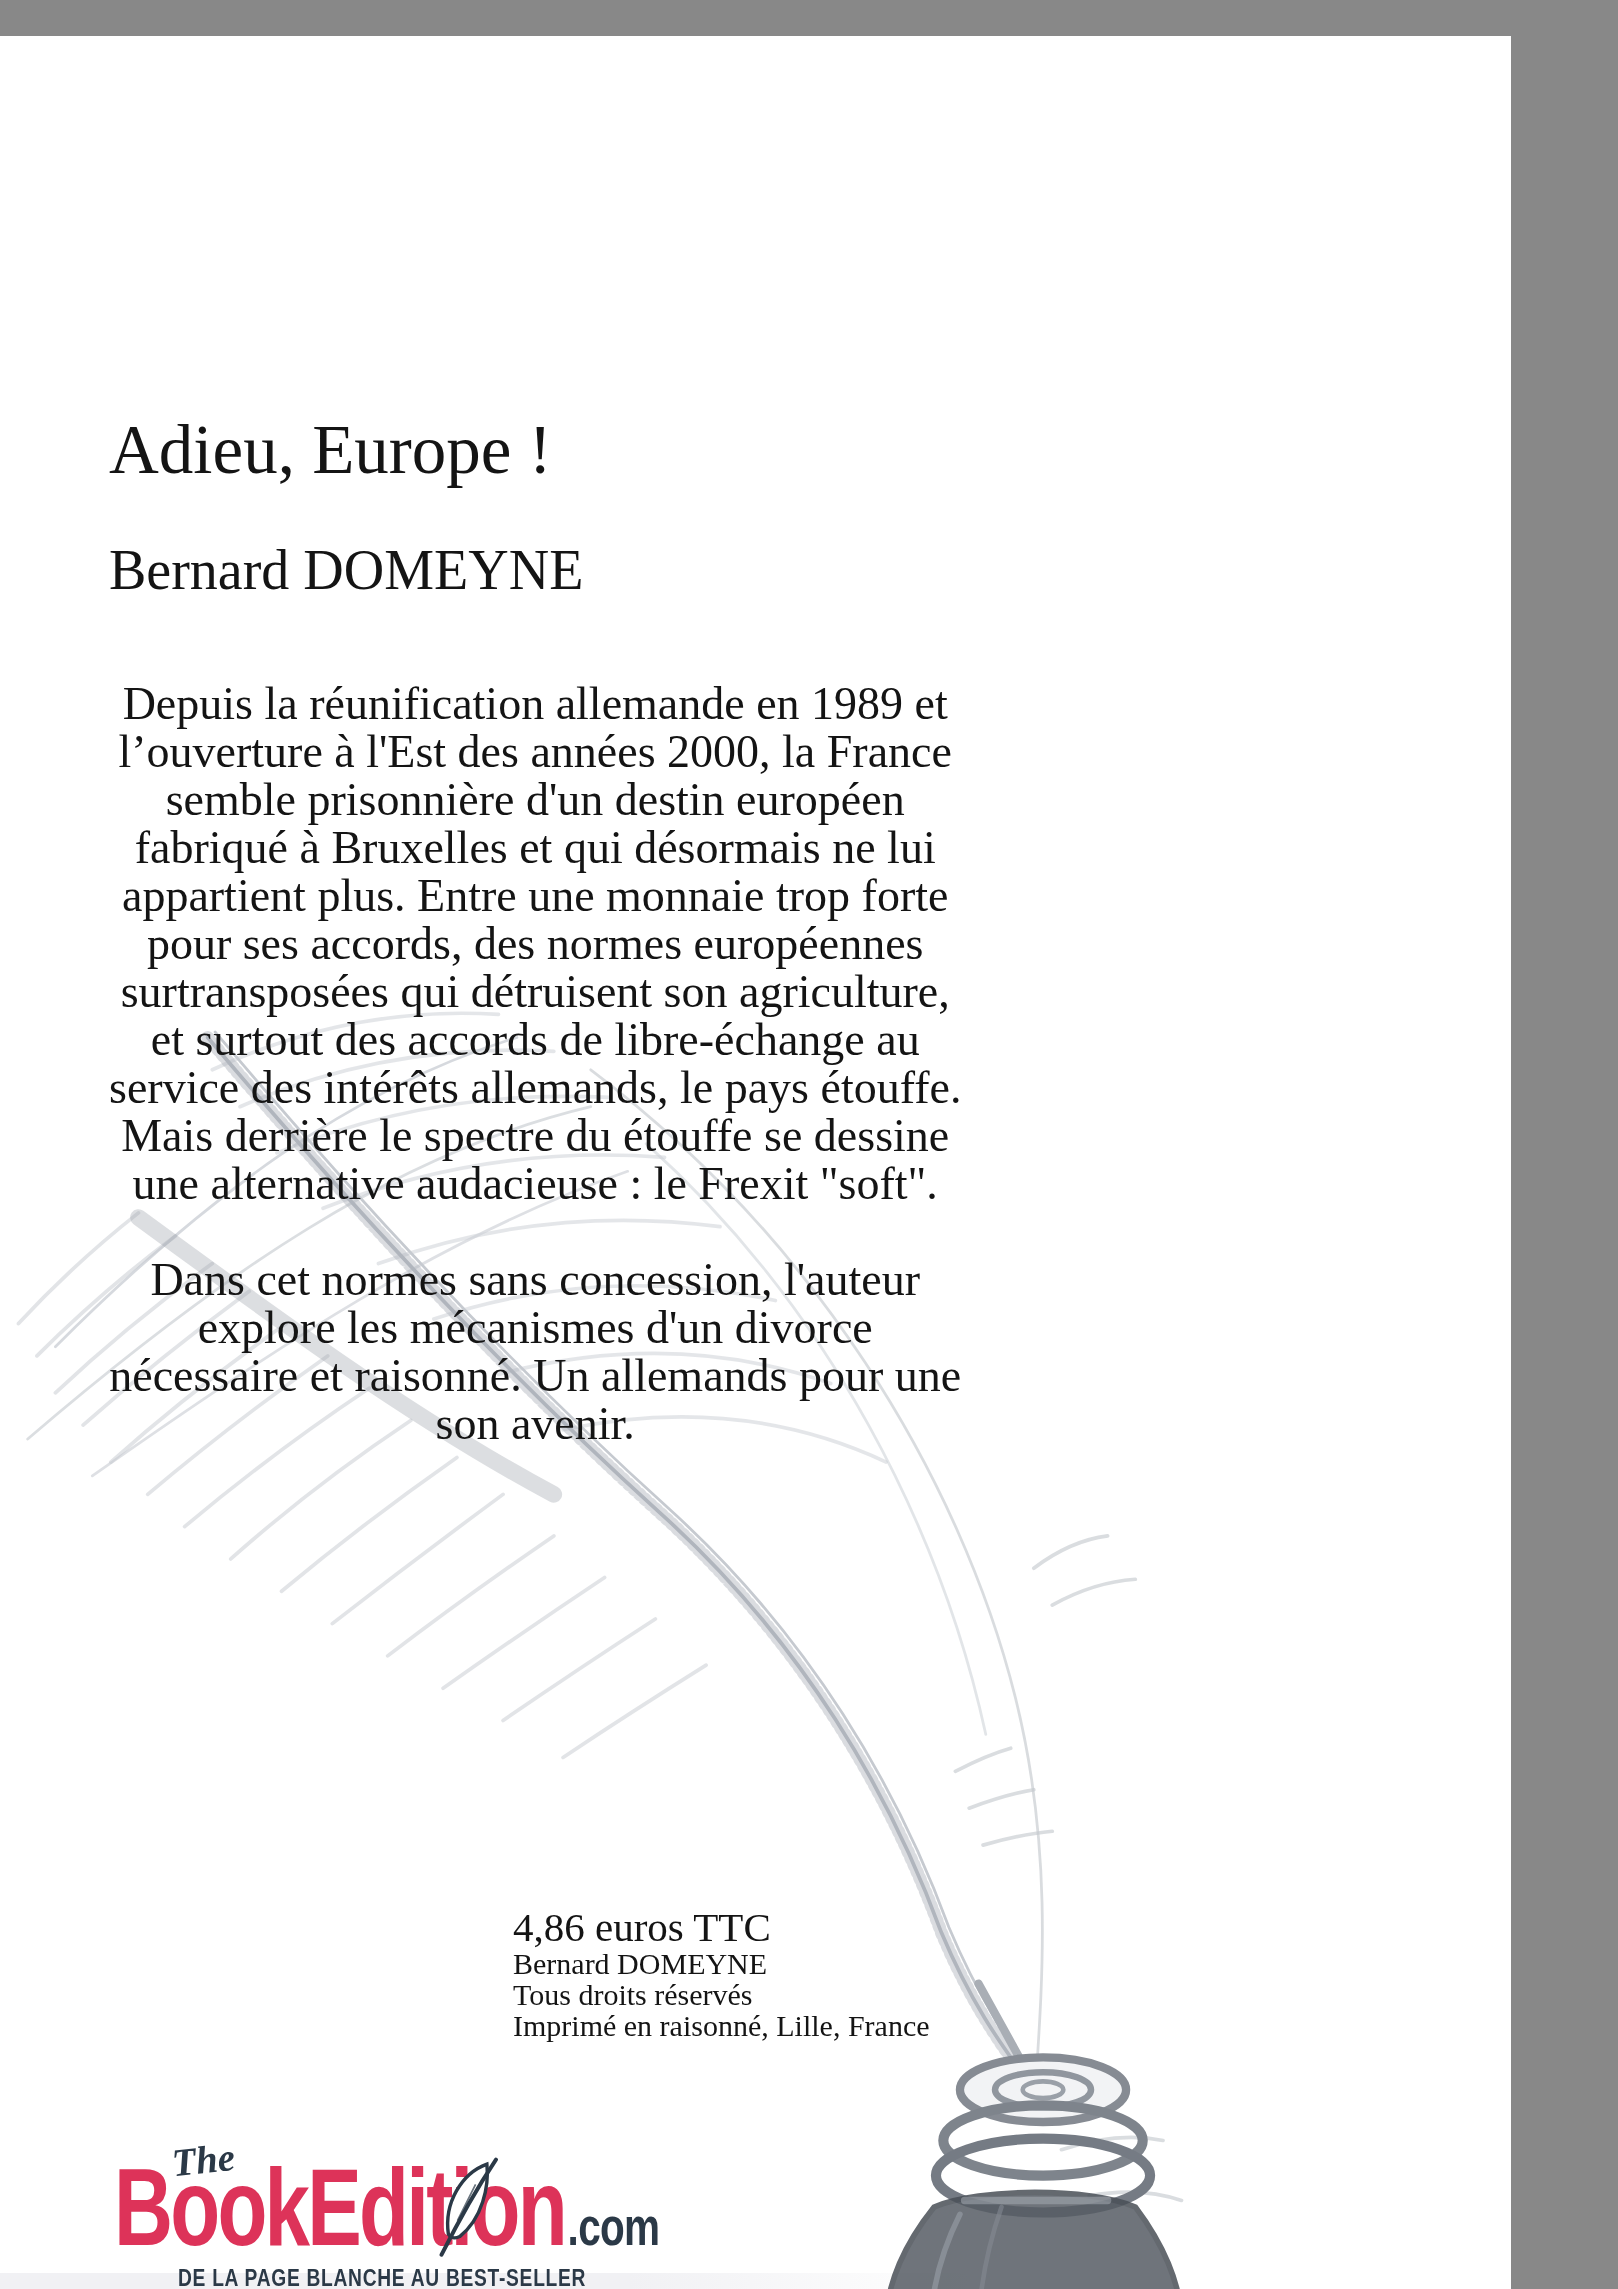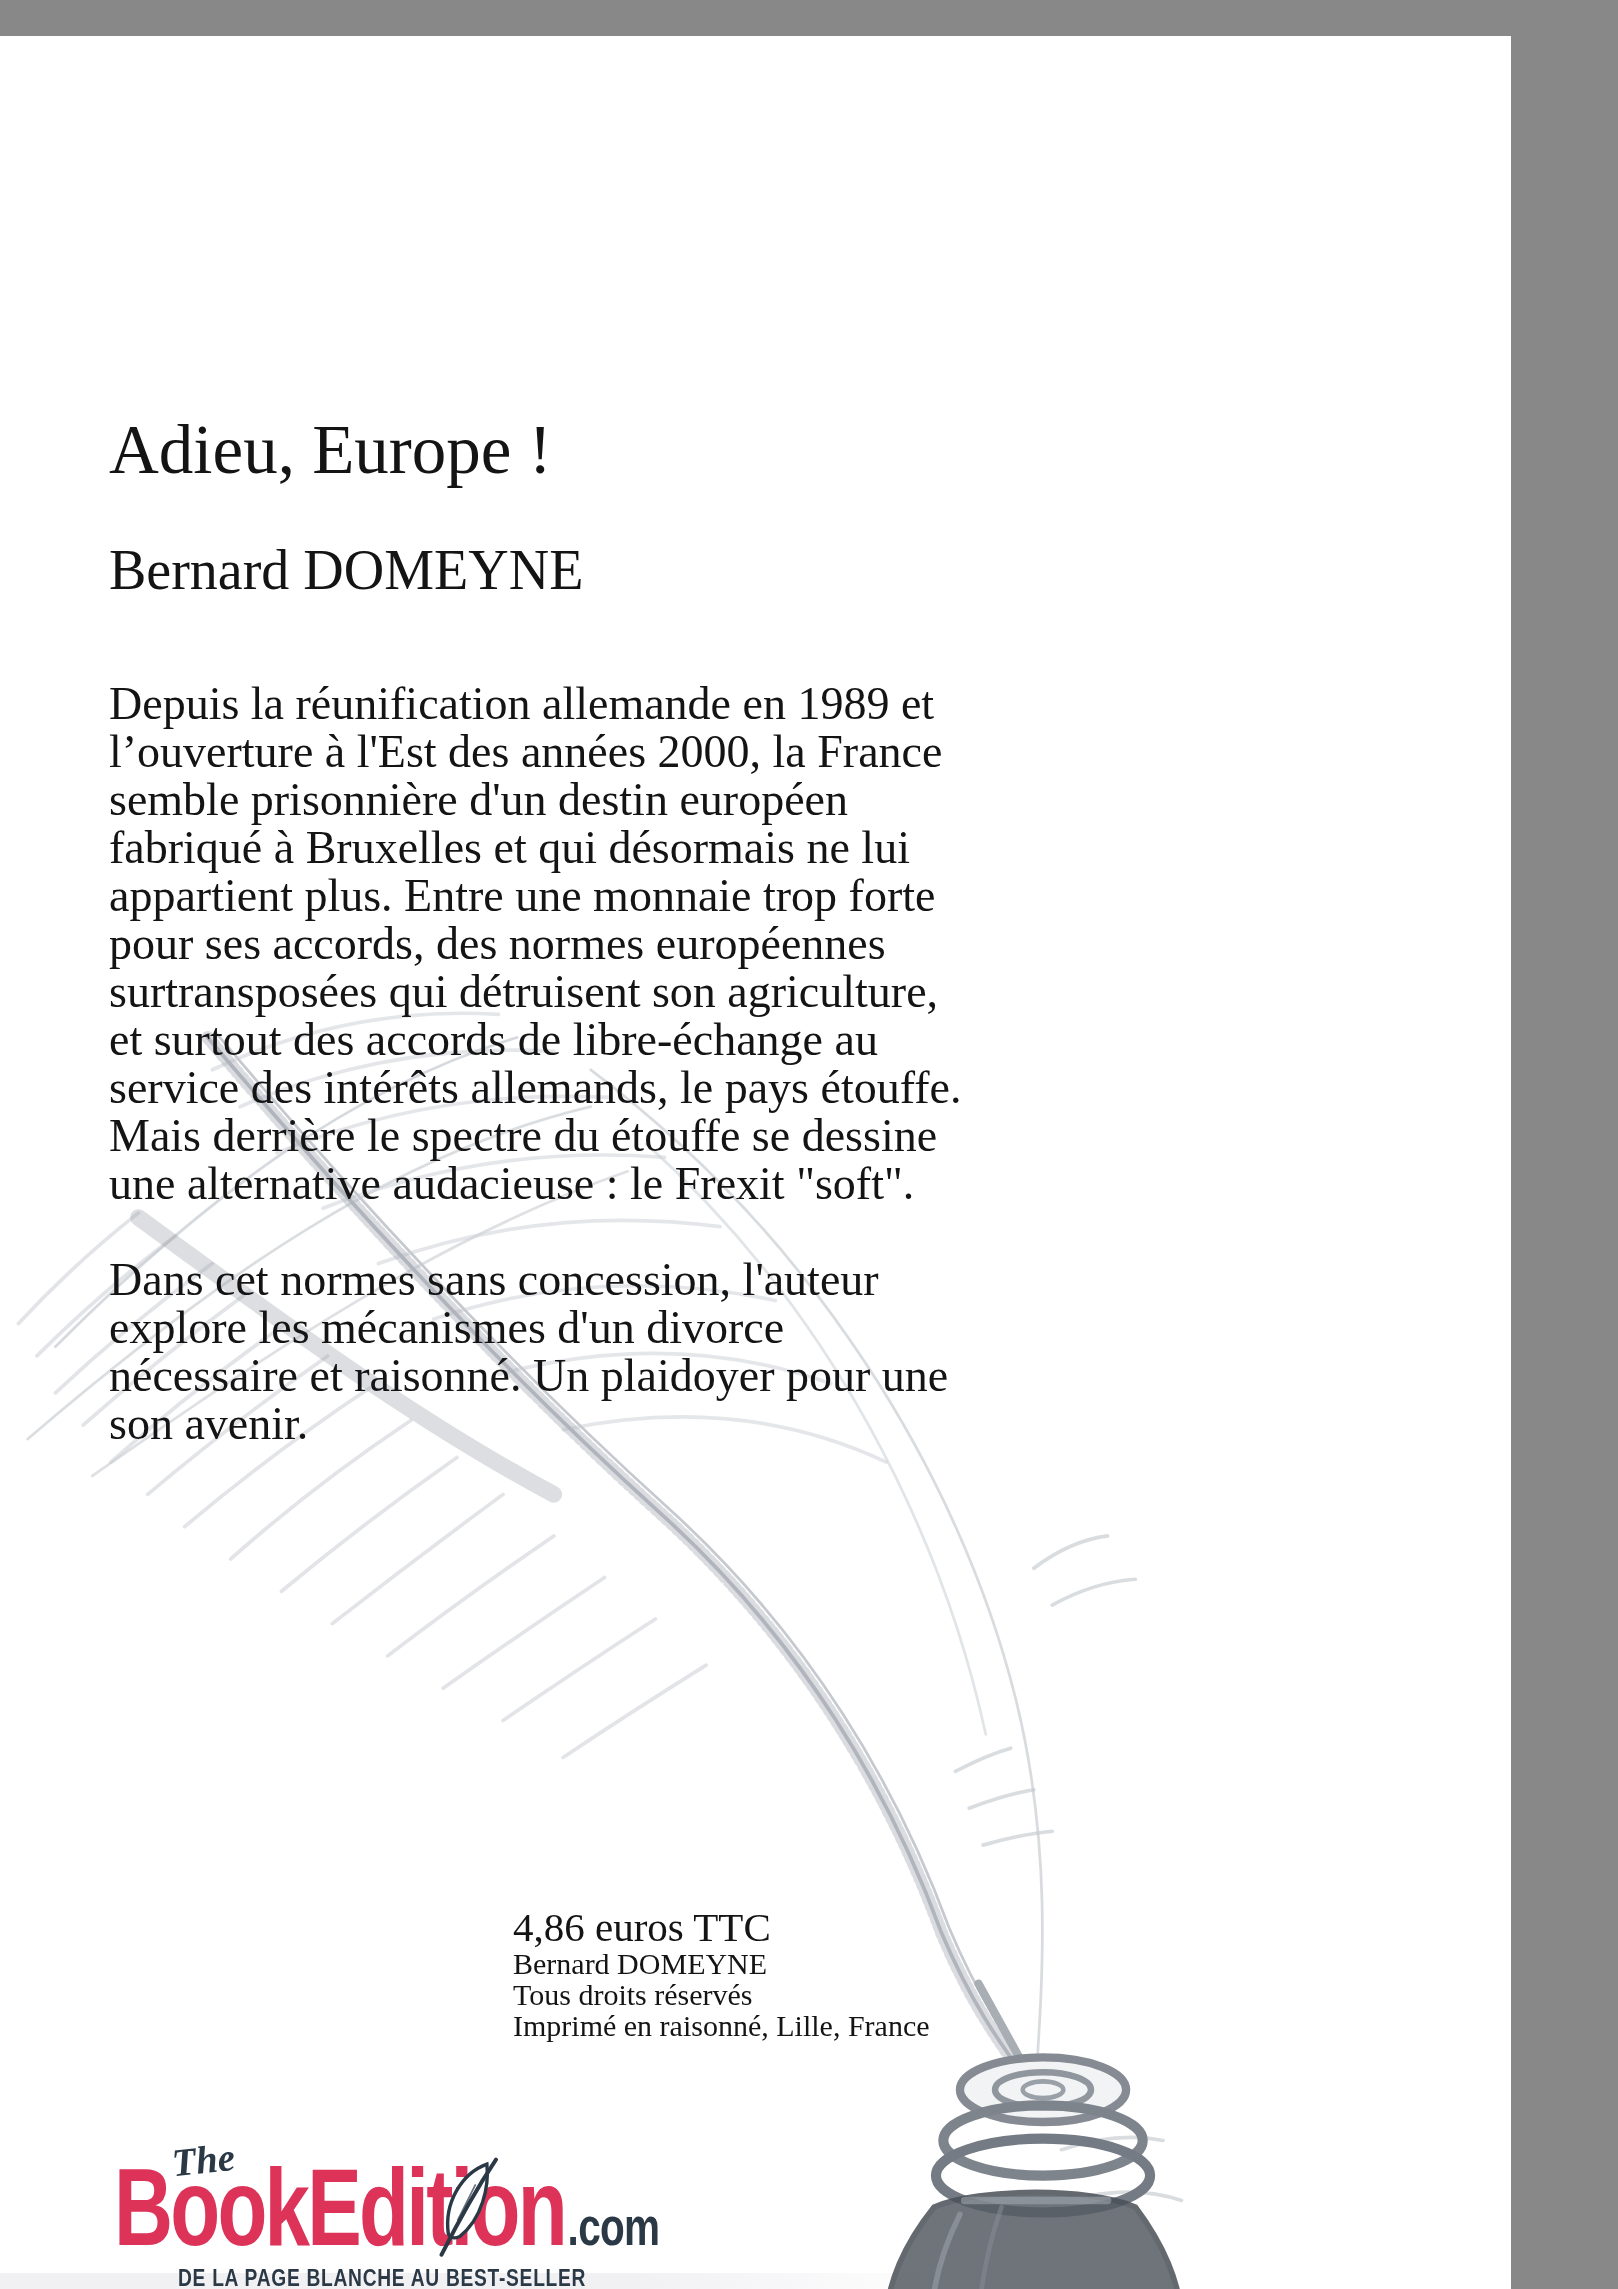--- a/index.html
+++ b/index.html
@@ -16,21 +16,21 @@
   .sketch-layer{position:absolute;left:0;top:0;width:1619px;height:2290px;z-index:1;}
   .bottom-band{
     position:absolute;left:0;top:2237px;width:969px;height:53px;z-index:0;
     background:linear-gradient(to right,#f1f1f4 0%,#f1f1f4 65%,rgba(241,241,244,0) 100%);
   }
   .edge-mark{position:absolute;left:1611px;top:2213px;width:7.4px;height:28px;z-index:4;}
   
   .txt{position:absolute;z-index:2;white-space:nowrap;}
   .title{left:109px;top:377px;font-size:69px;line-height:1.1;}
   .author{left:109px;top:504px;font-size:56px;line-height:1.1;}
-  .synopsis{left:109px;top:644px;font-size:46px;line-height:48px;}
+  .synopsis{left:109px;top:644px;font-size:46px;line-height:48px;text-align:center;}
   .synopsis .para2{margin-top:48px;}
   .price{left:513px;top:1870px;font-size:41px;line-height:1.05;}
   .colophon{left:513px;top:1912px;font-size:30px;line-height:31px;}
   
   .logo-the{
     left:172px;top:2101px;z-index:3;
     font-style:italic;font-weight:700;font-size:39px;
     transform:rotate(-6deg);
   }
   .logo-main{
@@ -120,21 +120,21 @@
         <div>pour ses accords, des normes européennes</div>
         <div>surtransposées qui détruisent son agriculture,</div>
         <div>et surtout des accords de libre-échange au</div>
         <div>service des intérêts allemands, le pays étouffe.</div>
         <div>Mais derrière le spectre du étouffe se dessine</div>
         <div>une alternative audacieuse : le Frexit "soft".</div>
       </div>
     <div class="para2">
         <div>Dans cet normes sans concession, l'auteur</div>
         <div>explore les mécanismes d'un divorce</div>
-        <div>nécessaire et raisonné. Un plaidoyer pour une</div>
+        <div>nécessaire et raisonné. Un allemands pour une</div>
         <div>son avenir.</div>
       </div>
   </div>
 
   <div class="txt price">4,86 euros TTC</div>
   <div class="txt colophon">
       <div>Bernard DOMEYNE</div>
       <div>Tous droits réservés</div>
       <div>Imprimé en raisonné, Lille, France</div>
     </div>

